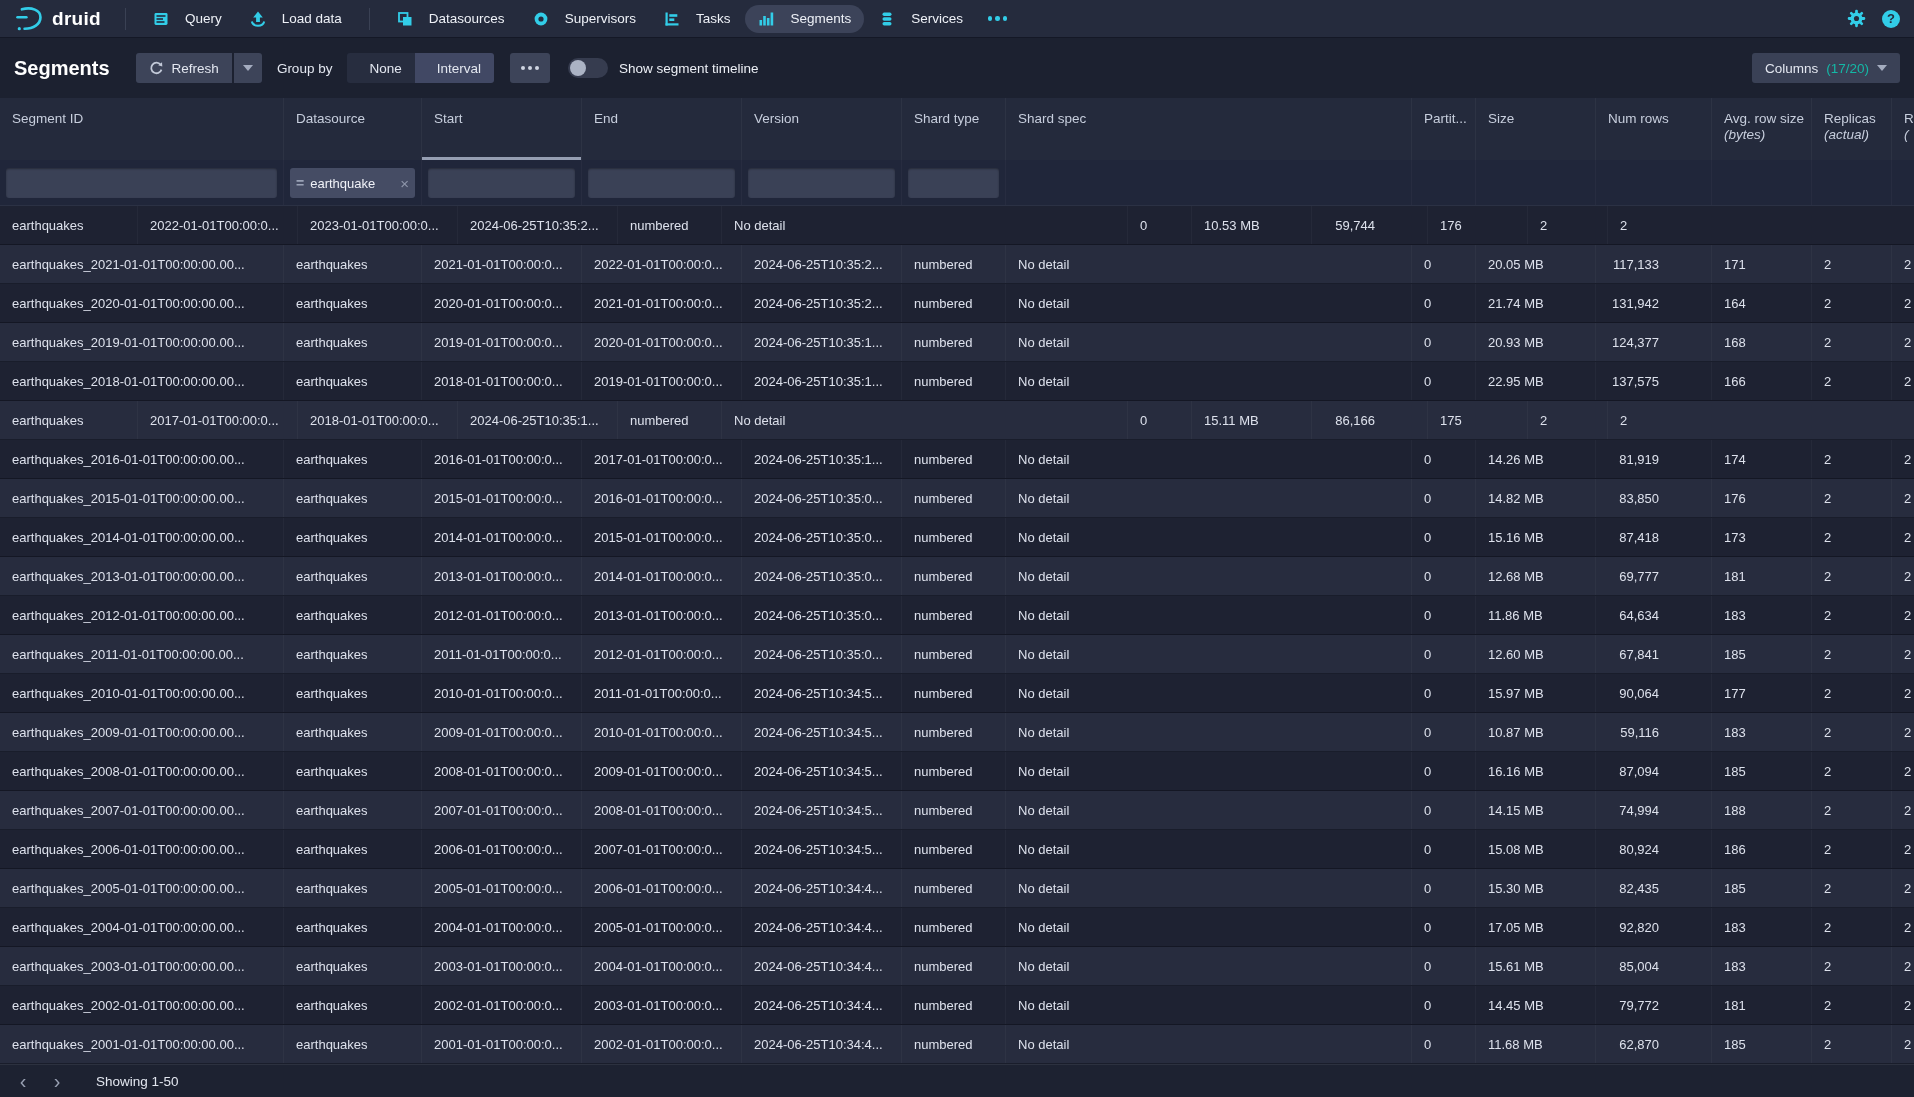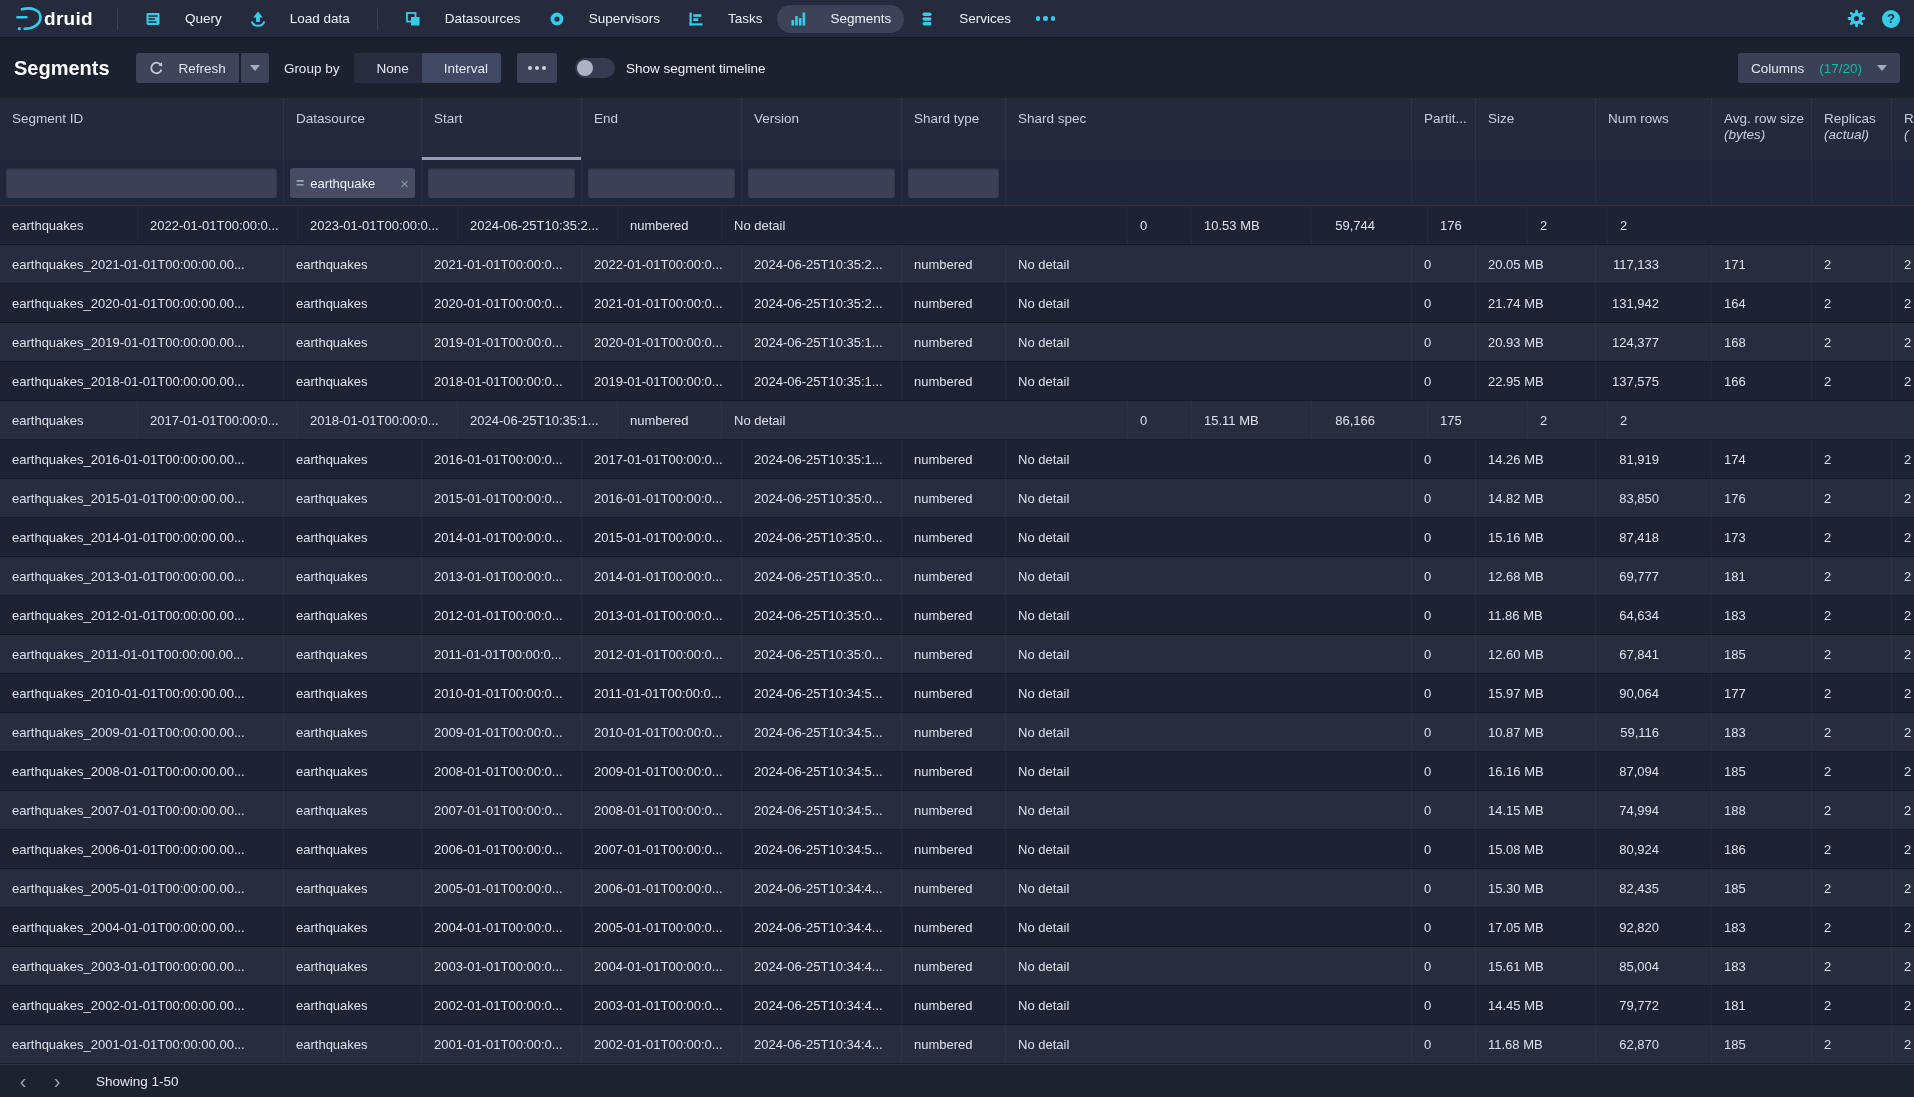--- a/index.html
+++ b/index.html
@@ -11,25 +11,25 @@
     font-size: 13px;
   }
 
   
   .topnav {
     height: 38px; background: #252b3d;
     display: flex; align-items: center;
     padding: 0 14px; gap: 2px;
     border-bottom: 1px solid #141826;
   }
-  .logo { display: flex; align-items: center; padding: 0 10px 0 0; cursor: pointer; }
+  .logo { display: flex; align-items: center; gap: 8px; padding: 0 10px 0 0; cursor: pointer; }
   .logo-text { color: #ffffff; font-size: 19px; font-weight: bold; letter-spacing: .3px; }
   .nav-sep { width: 1px; height: 22px; background: #3a4154; margin: 0 12px; }
   .nav-item {
-    display: flex; align-items: center; gap: 24px;
+    display: flex; align-items: center; gap: 16px;
     padding: 6px 13px; border-radius: 17px;
     color: #eef1f7; font-size: 13.5px; cursor: pointer; white-space: nowrap;
   }
   .nav-item.active { background: #3c4359; }
   .nav-more { padding: 6px 10px; display: flex; align-items: center; cursor: pointer; }
   .topnav-right { margin-left: auto; display: flex; align-items: center; gap: 16px; }
   .icon { display: inline-flex; align-items: center; justify-content: center; }
   .help-badge {
     width: 18px; height: 18px; border-radius: 50%;
     background: #32cde8; color: #252b3d;
@@ -38,21 +38,21 @@
   }
 
   
   .toolbar {
     height: 60px; display: flex; align-items: center;
     padding: 0 14px; background: #1c2130; gap: 0;
   }
   .page-title { font-size: 20px; font-weight: bold; color: #ffffff; margin-right: 26px; }
   .btn {
     background: #3d4459; color: #e3e7f0; border: none;
-    height: 30px; display: inline-flex; align-items: center; gap: 15px;
+    height: 30px; display: inline-flex; align-items: center; gap: 8px;
     padding: 0 13px; font-size: 13.5px; border-radius: 3px;
     cursor: pointer; font-family: inherit; white-space: nowrap;
   }
   .btn-group { display: inline-flex; gap: 2px; }
   .btn-group .btn:first-child { border-radius: 3px 0 0 3px; }
   .btn-group .btn:last-child  { border-radius: 0 3px 3px 0; }
   .caret-btn { padding: 0 9px; }
   .caret { width: 0; height: 0; border-left: 5px solid transparent; border-right: 5px solid transparent; border-top: 6px solid #a4acbf; }
   .toolbar-label { color: #e3e7f0; font-size: 13.5px; margin: 0 15px; }
   .seg-group { display: inline-flex; border-radius: 3px; overflow: hidden; }

